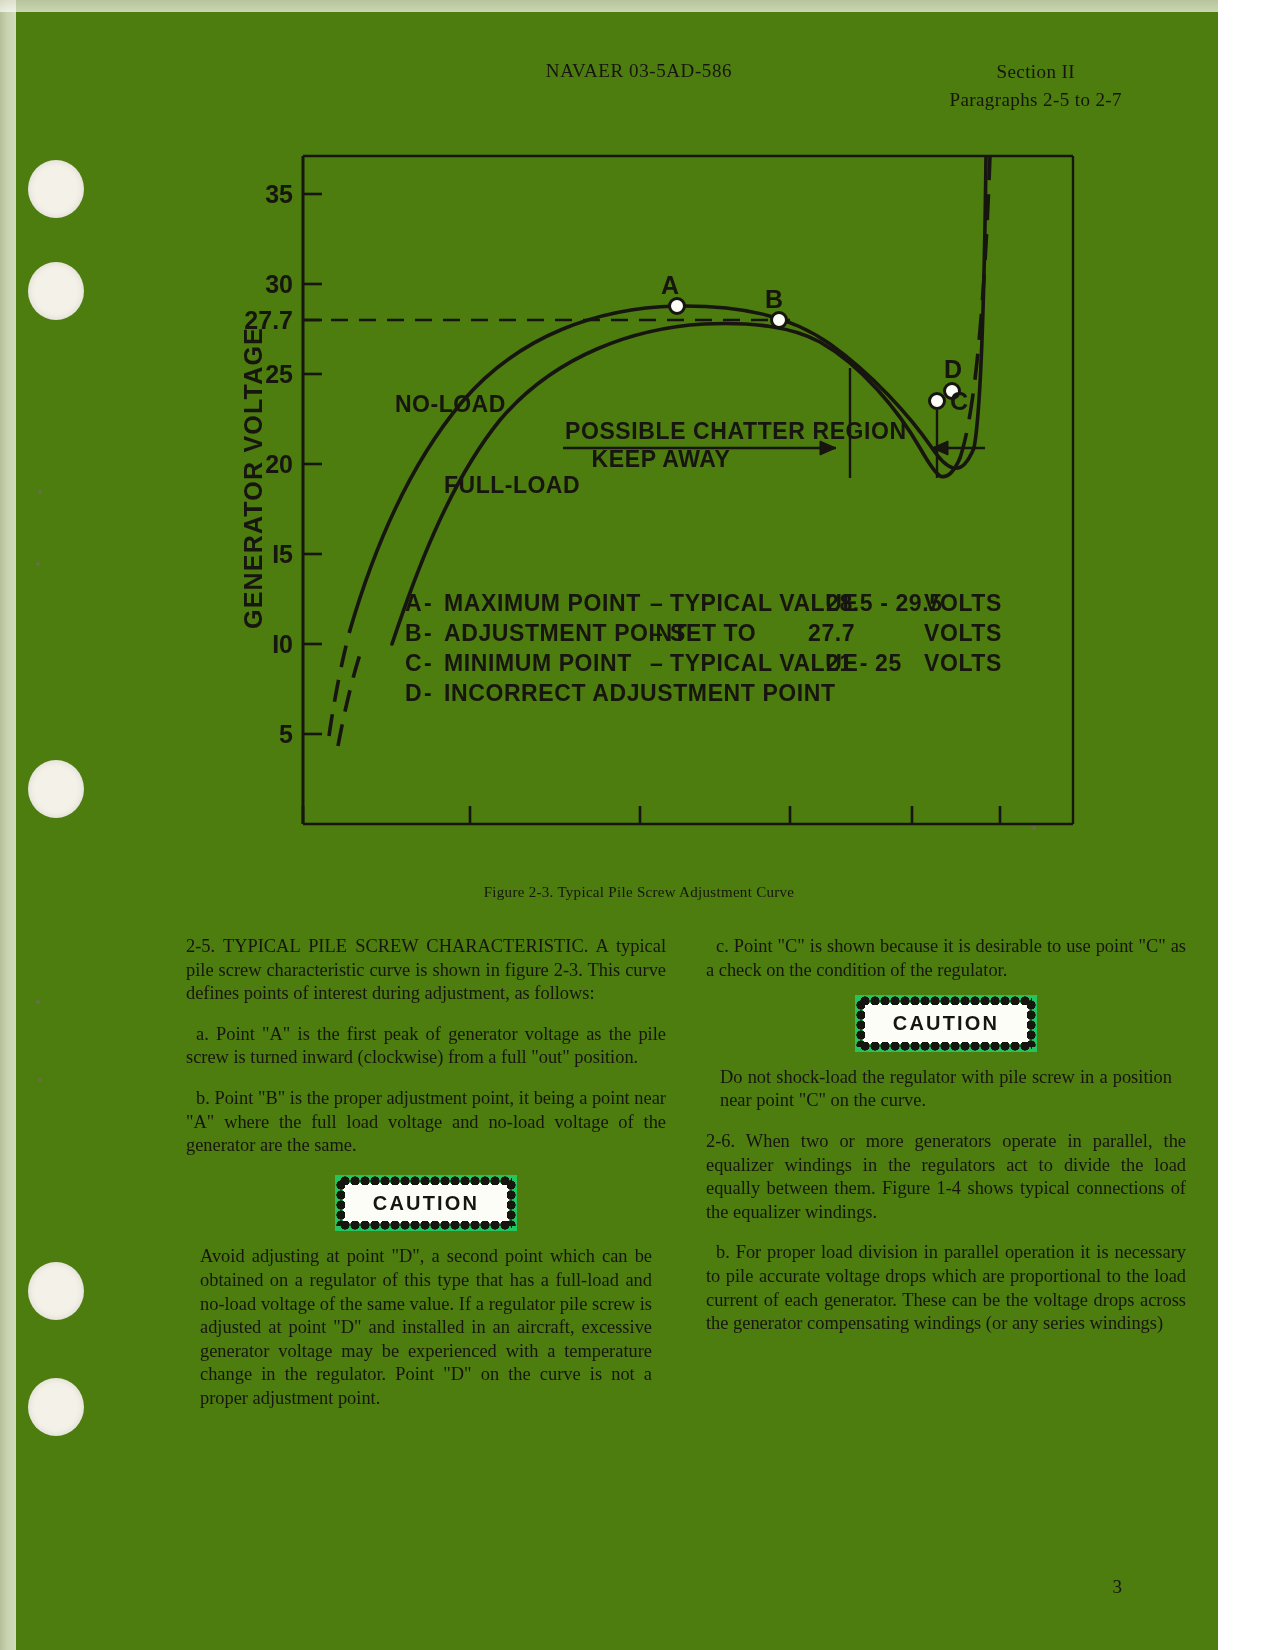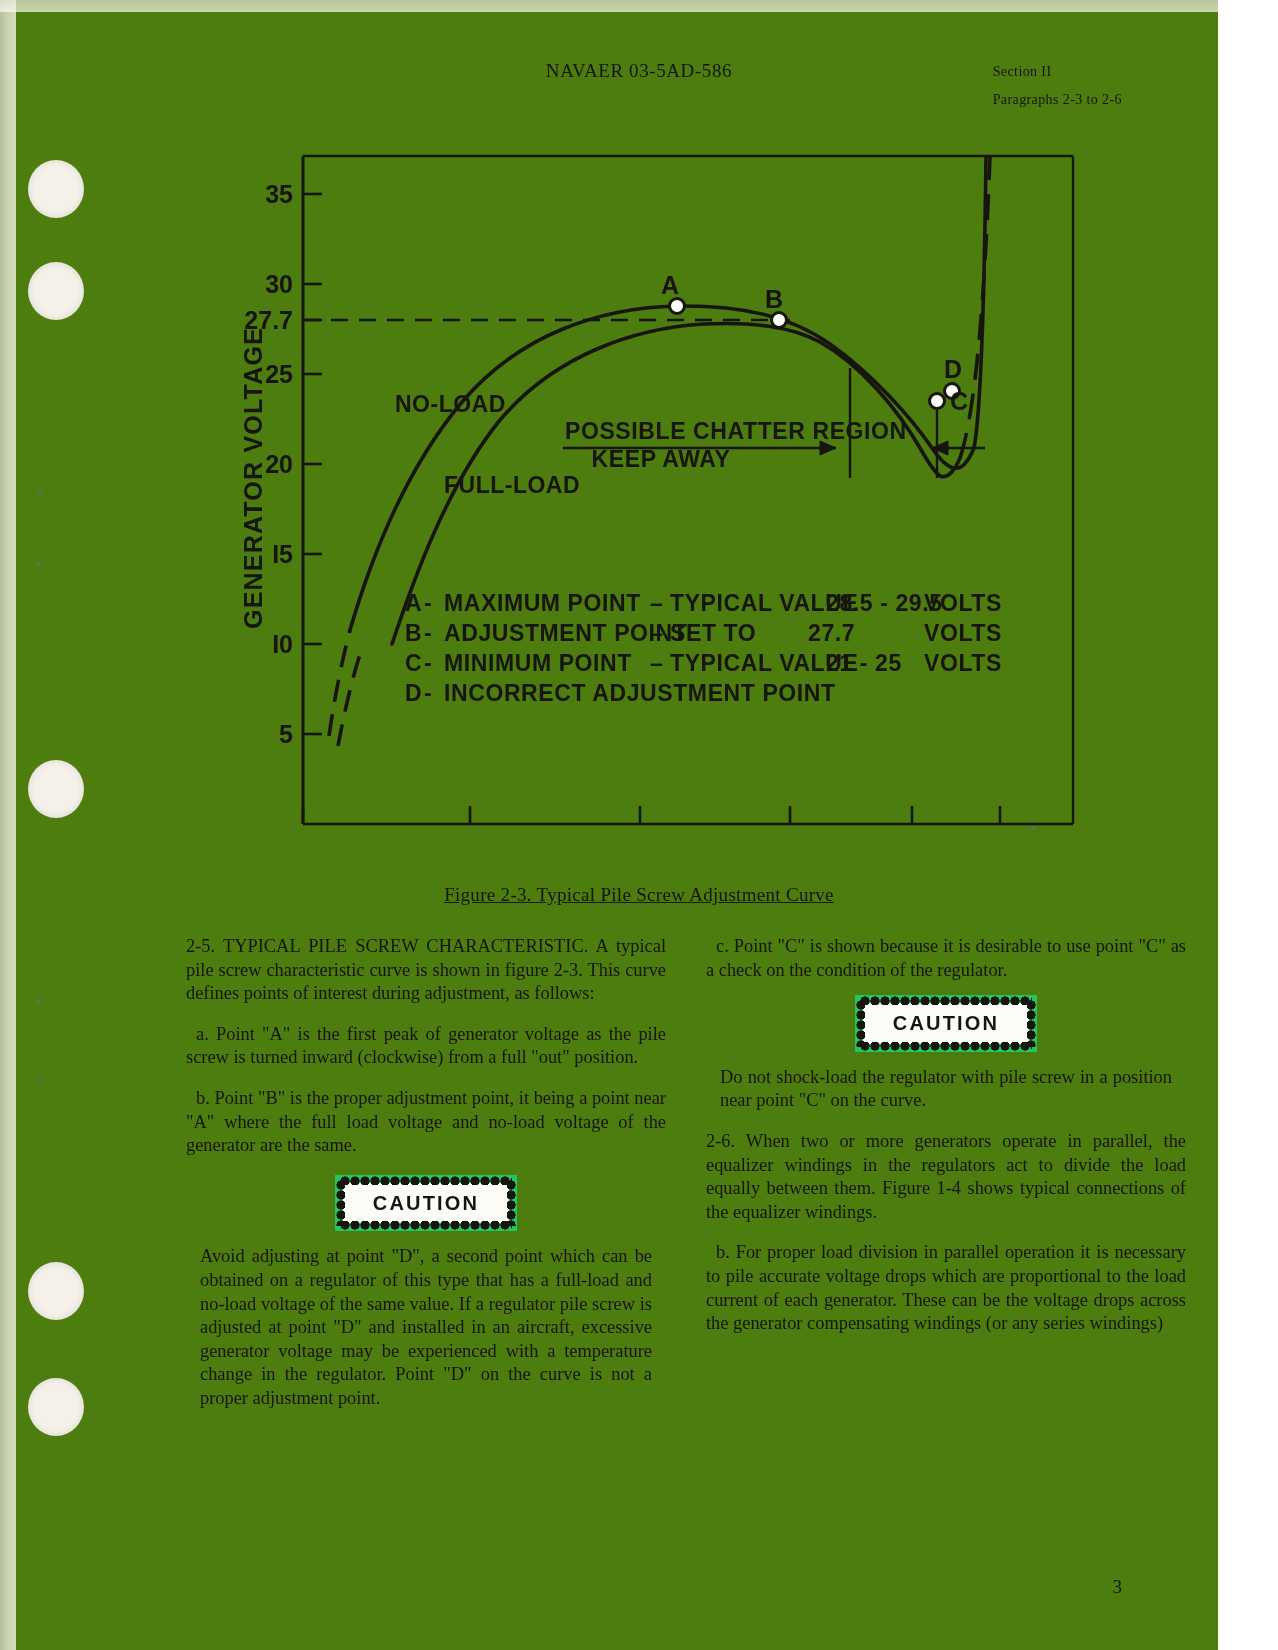--- a/index.html
+++ b/index.html
@@ -54,41 +54,40 @@
     position: absolute;
     left: 0; top: 60px;
     width: 1278px;
     text-align: center;
     font-size: 19px;
     letter-spacing: .6px;
   }
   .hdr-right {
     position: absolute;
     right: 96px; top: 58px;
-    text-align: left;
-    font-size: 14px;
+    text-align: center;
+    font-size: 19px;
     line-height: 28px;
     letter-spacing: .4px;
   }
 
   
   .figure-wrap {
     position: absolute;
     left: 0; top: 148px;
     width: 1278px;
     height: 700px;
   }
   .fig-caption {
     position: absolute;
     left: 0; top: 884px;
     width: 1278px;
     text-align: center;
-    font-size: 19px;
+    font-size: 15px;
     letter-spacing: .3px;
-    text-decoration: underline;
   }
 
   
   .body-cols {
     position: absolute;
     left: 0; top: 935px;
     width: 1278px;
   }
   .col {
     position: absolute;
@@ -182,21 +181,21 @@
 
   <div class="speck" style="left:38px;  top:490px"></div>
   <div class="speck" style="left:36px;  top:562px"></div>
   <div class="speck" style="left:36px;  top:1000px"></div>
   <div class="speck" style="left:38px;  top:1078px"></div>
   <div class="speck" style="left:1032px;top:826px"></div>
 
   <div class="hdr-center">NAVAER 03-5AD-586</div>
   <div class="hdr-right">
     <div>Section II</div>
-    <div>Paragraphs 2-3 to 2-6</div>
+    <div>Paragraphs 2-5 to 2-7</div>
   </div>
 
   <div class="figure-wrap">
     <svg width="1278" height="700" viewBox="0 0 1278 700">
 
       <g stroke="#17150f" fill="none">
         <path d="M303 8 L1073 8" stroke-width="2.4"></path>
         <path d="M1073 8 L1073 676" stroke-width="2.4"></path>
         <path d="M303 676 L1073 676" stroke-width="2.4"></path>
         <path d="M303 8 L303 676" stroke-width="3"></path>

